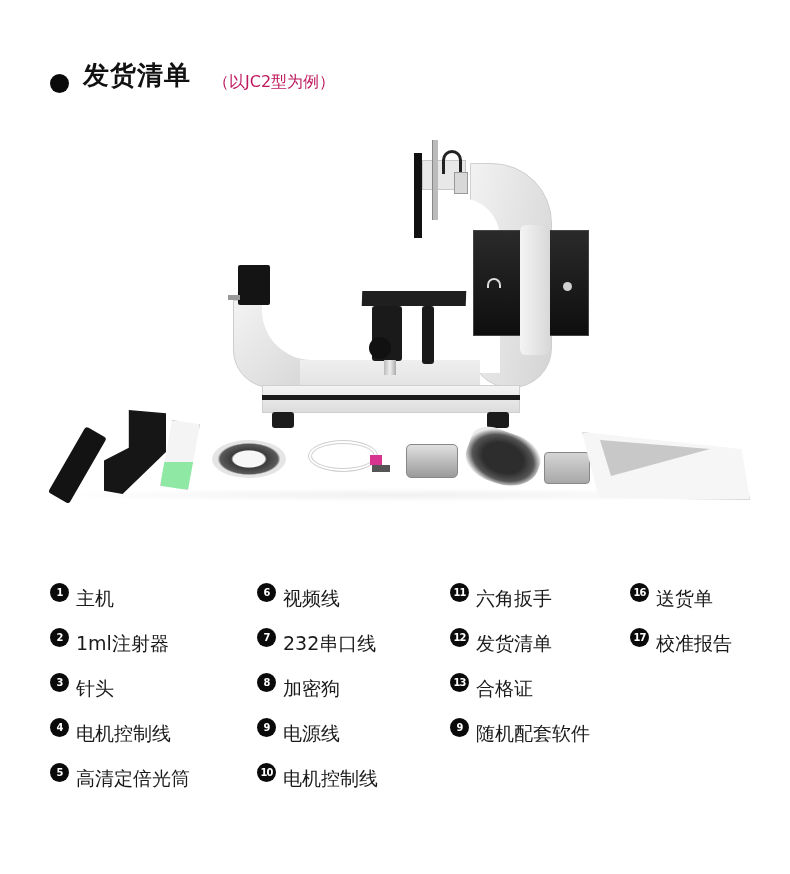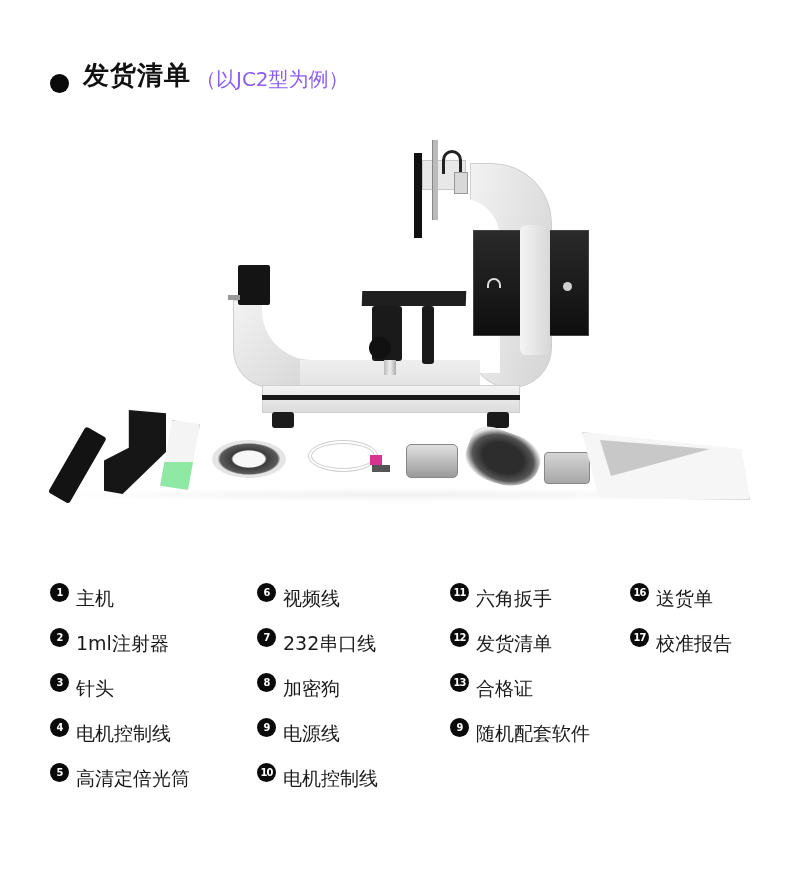--- a/index.html
+++ b/index.html
@@ -3,21 +3,21 @@
 <meta charset="utf-8">
 <style>
   * { box-sizing: border-box; margin: 0; padding: 0; }
   html, body { width: 790px; height: 874px; background: #ffffff; overflow: hidden; }
   body { position: relative; font-family: "DejaVu Sans", "Liberation Sans", sans-serif; color: #111; }
 
   
   .header { position: absolute; left: 50px; top: 58px; display: flex; align-items: flex-end; }
   .header .bullet { width: 19px; height: 19px; border-radius: 50%; background: #0a0a0a; margin-right: 14px; }
   .header .title { font-size: 26px; font-weight: bold; letter-spacing: 1px; color: #111; }
-  .header .subtitle { font-size: 20px; color: #8b5cf6; margin-left: 5px; margin-top: 4px; }
+  .header .subtitle { font-size: 16px; color: #be185d; margin-left: 22px; margin-top: 4px; }
 
   
   .photo { position: absolute; left: 0; top: 120px; width: 790px; height: 400px; }
   .abs { position: absolute; }
 
   
   .base-plate { left: 262px; top: 385px; width: 258px; height: 28px; background: linear-gradient(#f4f4f4, #dcdcdc); border: 1px solid #cfcfcf; }
   .base-stripe { left: 262px; top: 395px; width: 258px; height: 5px; background: #1a1a1a; }
   .base-top { left: 300px; top: 360px; width: 180px; height: 28px; background: linear-gradient(#efefef, #e2e2e2); }
   .foot { width: 22px; height: 16px; background: #1b1b1b; border-radius: 3px; top: 412px; }

